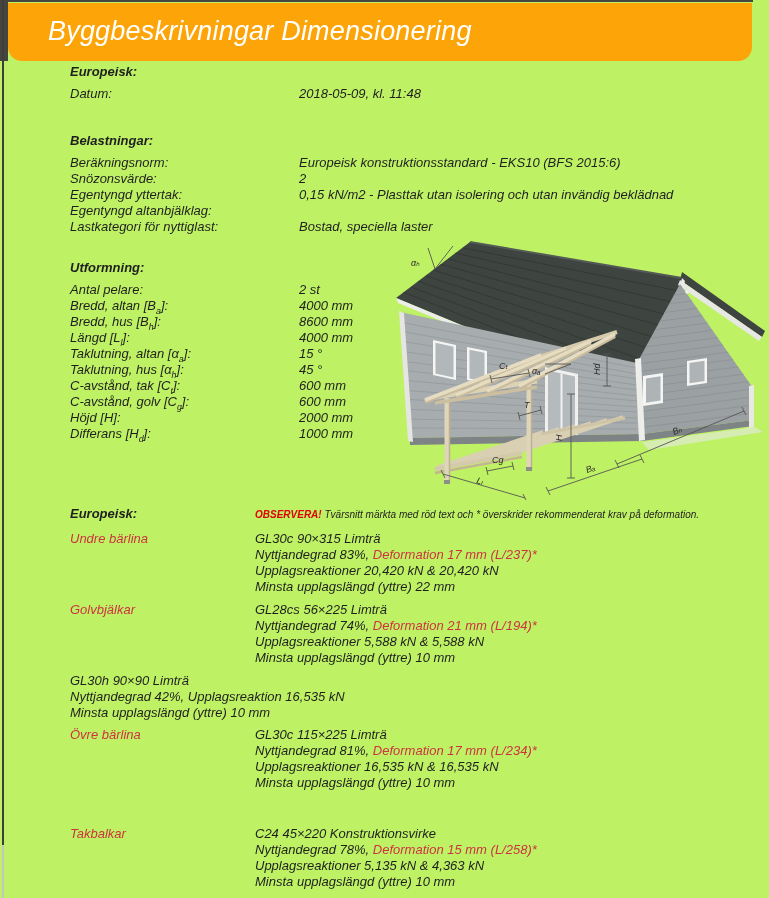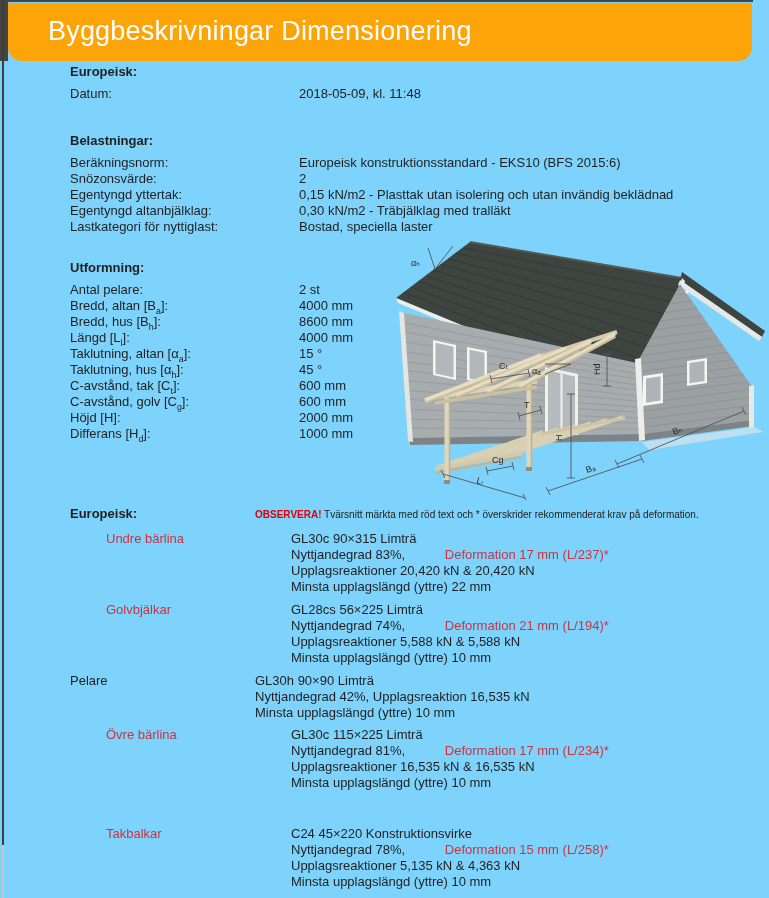--- a/index.html
+++ b/index.html
@@ -1,18 +1,18 @@
 <!DOCTYPE html>
 <html><head>
 <meta charset="utf-8">
 <style>
   html,body{margin:0;padding:0;background:#ffffff;}
   .sheet{
-    position:relative;width:769px;height:898px;background:#7dd3fc;overflow:hidden;
-    font-family:"Liberation Sans","DejaVu Sans",sans-serif;color:#1f1f1f;font-size:13px;
+    position:relative;width:769px;height:898px;background:#bef264;overflow:hidden;
+    font-family:"Liberation Sans","DejaVu Sans",sans-serif;color:#1f1f1f;font-size:13px;font-style:italic;
   }
   .edge-top{position:absolute;left:0;top:0;width:753px;height:2px;background:#47473f;}
   .edge-corner{position:absolute;left:0;top:0;width:8px;height:61px;background:#45453e;}
   .edge-left{position:absolute;left:2px;top:0;width:2px;height:845px;background:#3e3e3e;}
   .edge-left-b{position:absolute;left:2px;top:845px;width:2px;height:53px;background:#c6c6c6;}
   .banner{
     position:absolute;left:8px;top:3px;width:744px;height:58px;
     background:#FCA408;border-radius:0 0 14px 14px;
   }
   .banner h1{
@@ -22,21 +22,21 @@
   .section h2{margin:0 0 6px 0;font-size:13px;font-weight:700;line-height:16px;}
   .row{display:flex;line-height:16px;}
   .row .lbl{flex:0 0 185px;}
   .row .val{flex:1 1 auto;margin-left:44px;}
   sub{font-size:.68em;line-height:0;}
   .resultat-head{position:absolute;left:70px;top:506px;font-weight:700;line-height:16px;}
   .notice{position:absolute;left:255px;top:508px;width:490px;font-size:10px;line-height:13px;color:#222;}
   .notice .obs{color:#E00008;font-weight:700;}
   .result-block{position:absolute;left:70px;right:14px;display:flex;line-height:16px;}
   .result-block .r-name{flex:0 0 185px;}
-  .red{color:#CC3340;margin-left:36px;}
+  .red{color:#CC3340;}
   .house{position:absolute;left:391px;top:228px;width:378px;height:272px;}
   .dim-line{stroke:#555;stroke-width:0.9;fill:none;}
   .dim-label{font-family:"Liberation Sans","DejaVu Sans",sans-serif;font-size:9px;fill:#2b2b2b;}
 </style>
 </head>
 <body>
 
 <div class="sheet">
 
   <div class="edge-top"></div>
@@ -65,21 +65,20 @@
     <div class="row">
       <div class="lbl">Snözonsvärde:</div>
       <div class="val">2</div>
     </div>
     <div class="row">
       <div class="lbl">Egentyngd yttertak:</div>
       <div class="val">0,15 kN/m2 - Plasttak utan isolering och utan invändig beklädnad</div>
     </div>
     <div class="row">
       <div class="lbl">Egentyngd altanbjälklag:</div>
-      <div class="val">0,30 kN/m2 - Träbjälklag med tralläkt</div>
     </div>
     <div class="row">
       <div class="lbl">Lastkategori för nyttiglast:</div>
       <div class="val">Bostad, speciella laster</div>
     </div>
   </div>
 
   <div class="section" style="top:260px;width:330px">
     <h2>Utformning:</h2>
     <div class="row">
@@ -334,21 +333,20 @@
     <div class="r-name red">Golvbjälkar</div>
     <div class="r-details">
       <div>GL28cs 56×225 Limträ</div>
       <div><span>Nyttjandegrad 74%, </span><span class="red">Deformation 21 mm (L/194)*</span></div>
       <div>Upplagsreaktioner 5,588 kN &amp; 5,588 kN</div>
       <div>Minsta upplagslängd (yttre) 10 mm</div>
     </div>
   </div>
 
   <div class="result-block" style="top:673px">
-    <div class="r-name">Pelare</div>
     <div class="r-details">
       <div>GL30h 90×90 Limträ</div>
       <div>Nyttjandegrad 42%, Upplagsreaktion 16,535 kN</div>
       <div>Minsta upplagslängd (yttre) 10 mm</div>
     </div>
   </div>
 
   <div class="result-block" style="top:727px">
     <div class="r-name red">Övre bärlina</div>
     <div class="r-details">

